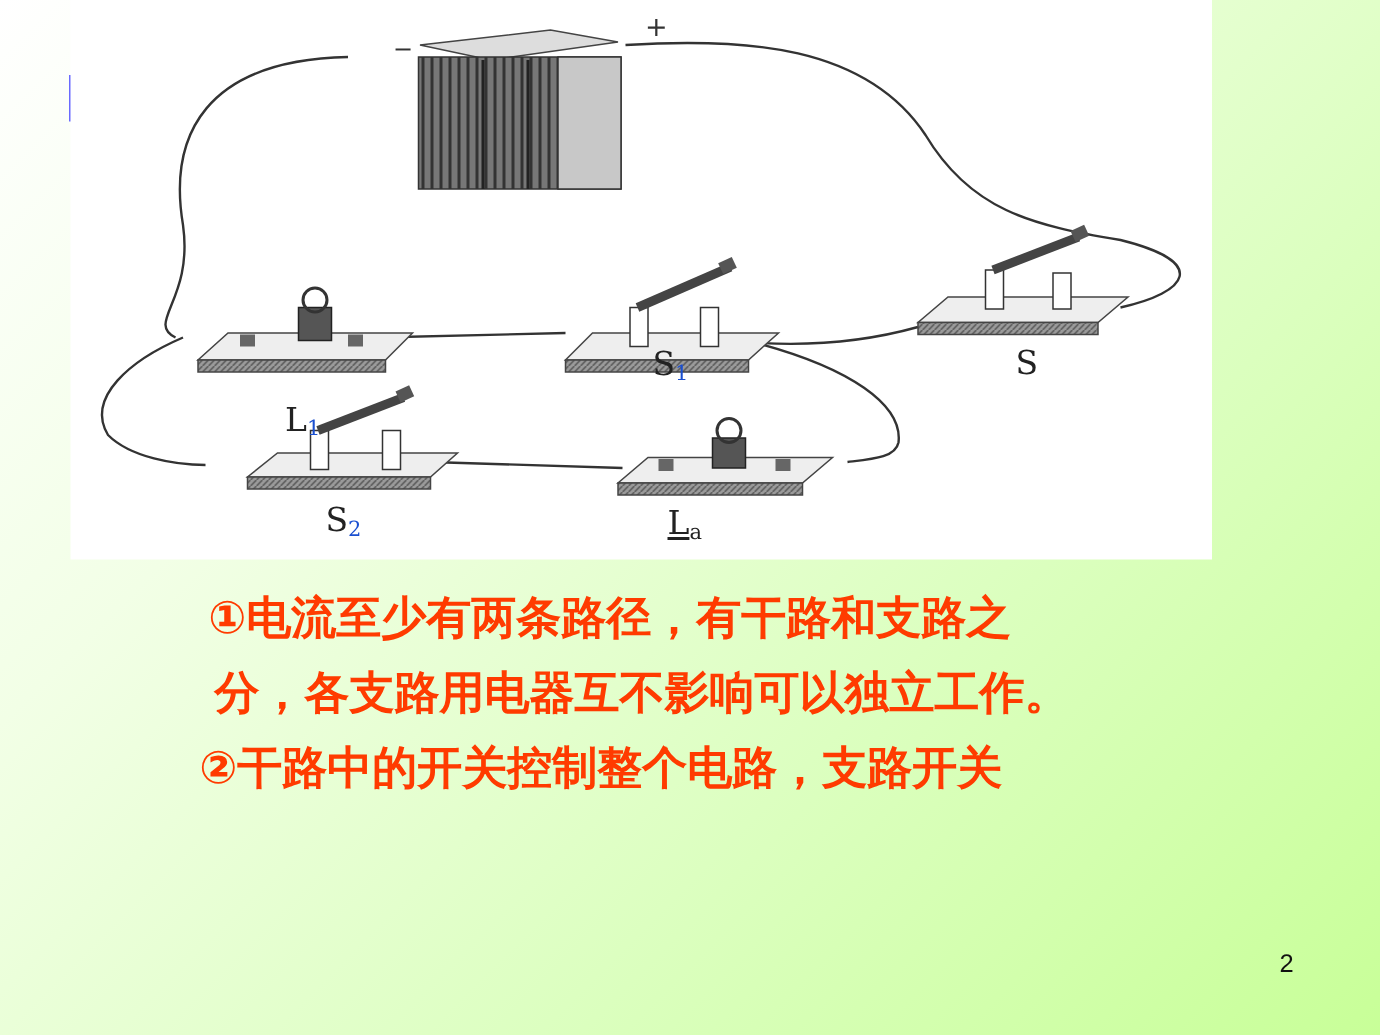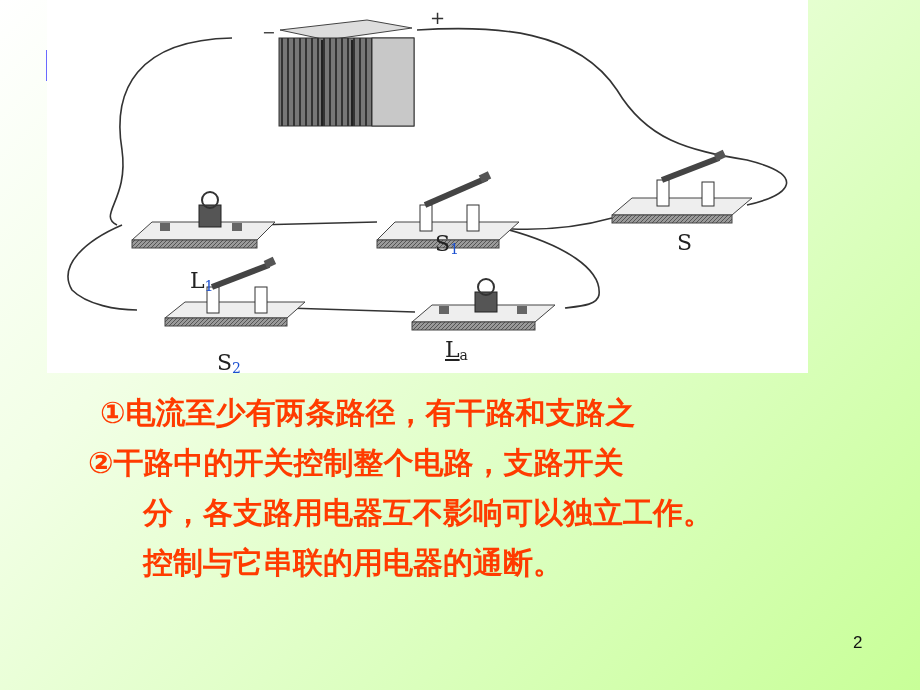--- a/index.html
+++ b/index.html
@@ -14,21 +14,21 @@
   .figure {
     position:absolute; left:47px; top:0; width:761px; height:373px; background:#ffffff;
   }
   .figure svg { position:absolute; left:0; top:0; }
   .label {
     position:absolute; font-family:"DejaVu Serif", serif; font-size:22px; color:#222;
   }
   .label sub { font-size:14px; color:#1a4fd0; vertical-align:-3px; }
   .text-block {
     position:absolute; left:100px; top:388px; color:#ff3b00; font-weight:bold;
-    font-size:30px; line-height:50px;
+    font-size:30px; line-height:50px;text-align:center;
   }
   .text-line { white-space:nowrap; }
   .text-line.indent { padding-left:43px; }
   .text-line.l3 { margin-left:-12px; }
   .page-num {
     position:absolute; left:853px; top:633px; font-size:17px; color:#111;
     font-family:"Liberation Sans", sans-serif;
   }
 </style>
 </head>
@@ -111,24 +111,23 @@
       <rect x="428" y="292" width="22" height="20" fill="#555" stroke="#222"></rect>
       <circle cx="439" cy="287" r="8" fill="none" stroke="#333" stroke-width="2"></circle>
       <rect x="392" y="306" width="10" height="8" fill="#666"></rect>
       <rect x="470" y="306" width="10" height="8" fill="#666"></rect>
     </g>
   </svg>
 
   <div class="label" style="left:143px;top:249px;margin-top:19px;"><span>L</span><sub>1</sub></div>
   <div class="label" style="left:388px;top:231px;"><span>S</span><sub>1</sub></div>
   <div class="label" style="left:630px;top:230px;"><span>S</span></div>
-  <div class="label" style="left:170px;top:335px;margin-top:15px;"><span>S</span><sub>2</sub></div>
+  <div class="label" style="left:170px;top:335px;"><span>S</span><sub>2</sub></div>
   <div class="label" style="left:398px;top:337px;text-decoration:underline;"><span>L</span><sub style="color:#222">a</sub></div>
 </div>
 
 <div class="text-block">
   <div class="text-line"><span>①</span><span>电流至少有两条路径，有干路和支路之</span></div>
+  <div class="text-line indent">分，各支路用电器互不影响可以独立工作。</div>
   <div class="text-line l3"><span>②</span><span>干路中的开关控制整个电路，支路开关</span></div>
-  <div class="text-line indent">分，各支路用电器互不影响可以独立工作。</div>
-  <div class="text-line indent">控制与它串联的用电器的通断。</div>
 </div>
 
 <div class="page-num">2</div>
 
 </body></html>

